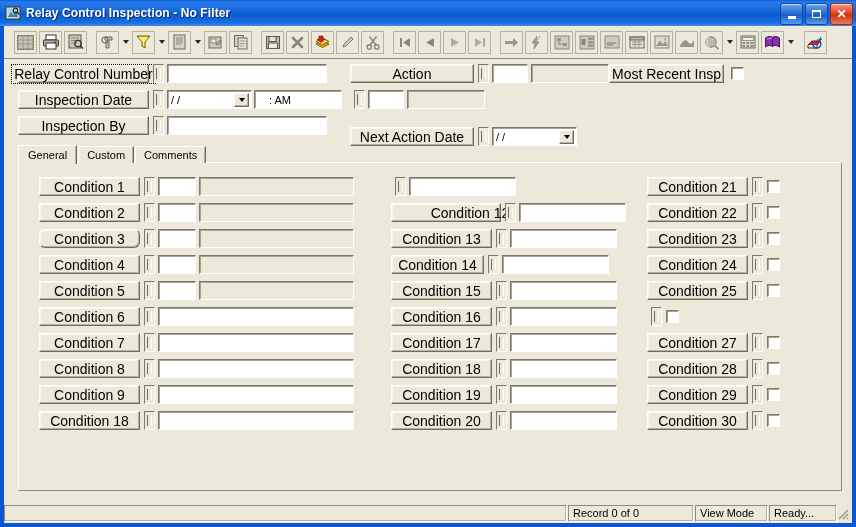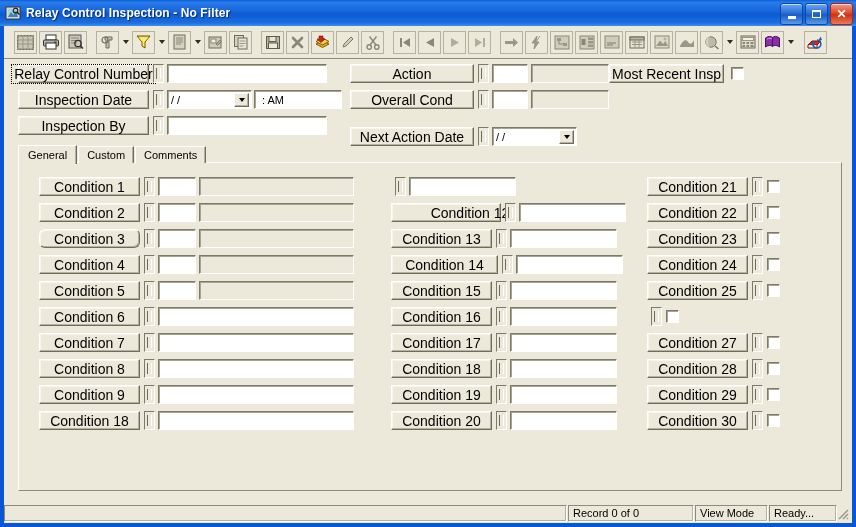--- a/index.html
+++ b/index.html
@@ -496,21 +496,21 @@
             </div>
           <div class="sel" style="margin-left:4px;">
               <i></i>
             </div>
           <div class="fld combo" style="width:85px;margin-left:3px;">
             <span>/  /</span>
             <span class="cbtn">
                 <span class="caret"></span>
               </span>
           </div>
-          <div class="fld" style="width:88px;margin-left:2px;padding-left:7px;">:      AM</div>
+          <div class="fld" style="width:88px;margin-left:2px;padding-left:14px;">:      AM</div>
         </div>
 
         <div class="hrow" style="left:14px;top:57px;">
           <div class="lbtn" style="width:131px;">
               <span>Inspection By</span>
             </div>
           <div class="sel" style="margin-left:4px;">
               <i></i>
             </div>
           <div class="fld" style="width:160px;margin-left:3px;"></div>
@@ -521,23 +521,20 @@
               <span>Action</span>
             </div>
           <div class="sel" style="margin-left:4px;">
               <i></i>
             </div>
           <div class="fld" style="width:36px;margin-left:3px;"></div>
           <div class="fld disabled" style="width:78px;margin-left:3px;"></div>
         </div>
 
         <div class="hrow" style="left:346px;top:31px;">
-          <div class="lbtn" style="width:124px;">
-              <span>Overall Cond</span>
-            </div>
           <div class="sel" style="margin-left:4px;">
               <i></i>
             </div>
           <div class="fld" style="width:36px;margin-left:3px;"></div>
           <div class="fld disabled" style="width:78px;margin-left:3px;"></div>
         </div>
 
         <div class="hrow" style="left:346px;top:68px;">
           <div class="lbtn" style="width:124px;">
               <span>Next Action Date</span>
@@ -692,21 +689,21 @@
           <div class="crow">
             <div class="lbtn" style="width:101px;">
                 <span>Condition 13</span>
               </div>
             <div class="sel" style="margin-left:4px;">
                 <i></i>
               </div>
             <div class="fld" style="width:107px;margin-left:3px;"></div>
           </div>
           <div class="crow">
-            <div class="lbtn" style="width:107px;">
+            <div class="lbtn" style="width:93px;">
                 <span>Condition 14</span>
               </div>
             <div class="sel" style="margin-left:4px;">
                 <i></i>
               </div>
             <div class="fld" style="width:107px;margin-left:3px;"></div>
           </div>
           <div class="crow">
             <div class="lbtn" style="width:101px;">
                 <span>Condition 15</span>

